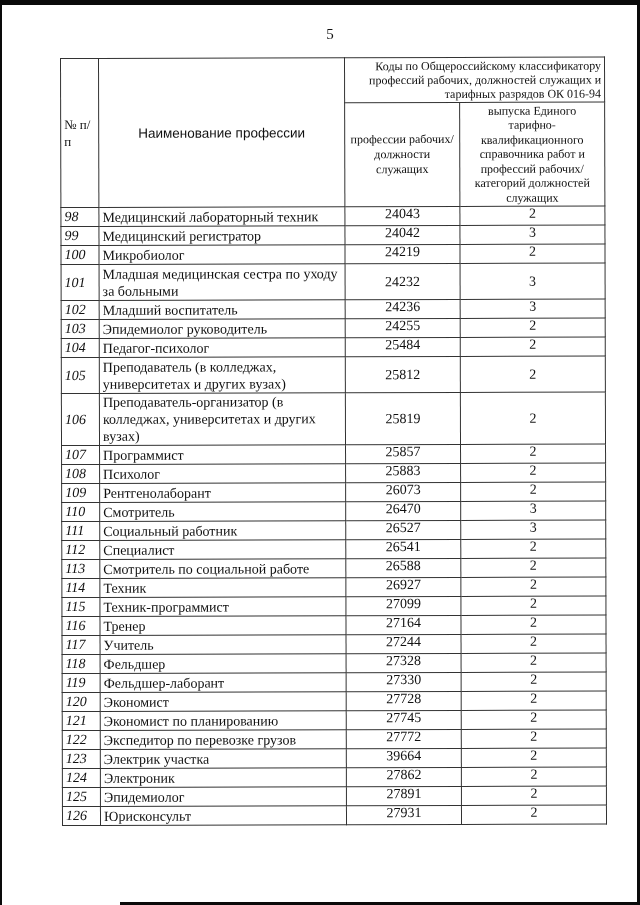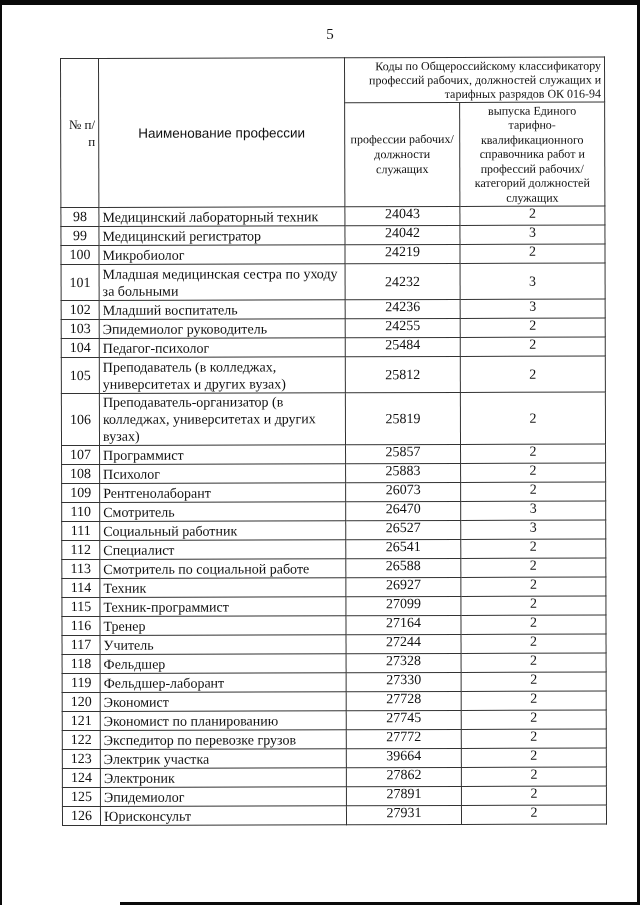--- a/index.html
+++ b/index.html
@@ -27,26 +27,26 @@
     table.prof td, table.prof th {
       border: 1px solid #333;
       padding: 0 3px;
       font-weight: normal;
       vertical-align: middle;
     }
     col.c-num { width: 38px; }
     col.c-name { width: 246px; }
     col.c-code { width: 115px; }
     col.c-etks { width: 145px; }
-    th.h-num { font-size: 13px; text-align: right; line-height: 17px; }
+    th.h-num { font-size: 13px; text-align: left; line-height: 17px; }
     th.h-name { font-family: "Liberation Sans", "DejaVu Sans", sans-serif; font-size: 13.5px; text-align: center; border-radius: 11px; }
     th.h-group { font-size: 12px; text-align: right; line-height: 14px; height: 44px; padding-top: 1px; }
     th.h-code { font-size: 12px; text-align: center; line-height: 15px; height: 103px; }
     th.h-etks { font-size: 12px; text-align: center; line-height: 14.5px; height: 103px; border-radius: 11px; }
-    td.num { text-align: center; font-size: 14px; padding: 0; }
+    td.num { font-size: 14px; padding: 0; font-style: italic; }
     td.name { font-size: 14px; line-height: 17px; text-align: left; padding: 0 2px; }
     td.code { text-align: center; font-size: 14px; margin-top: 24px; }
     td.etks { text-align: center; font-size: 14px; }
     tr.r1 td { height: 18px; }
     tr.r2 td { height: 35px; }
     tr.r3 td { height: 47px; }
     tr.r1 td.code, tr.r1 td.etks { vertical-align: top; line-height: 14px; }
   </style>
 </head>
 <body>

